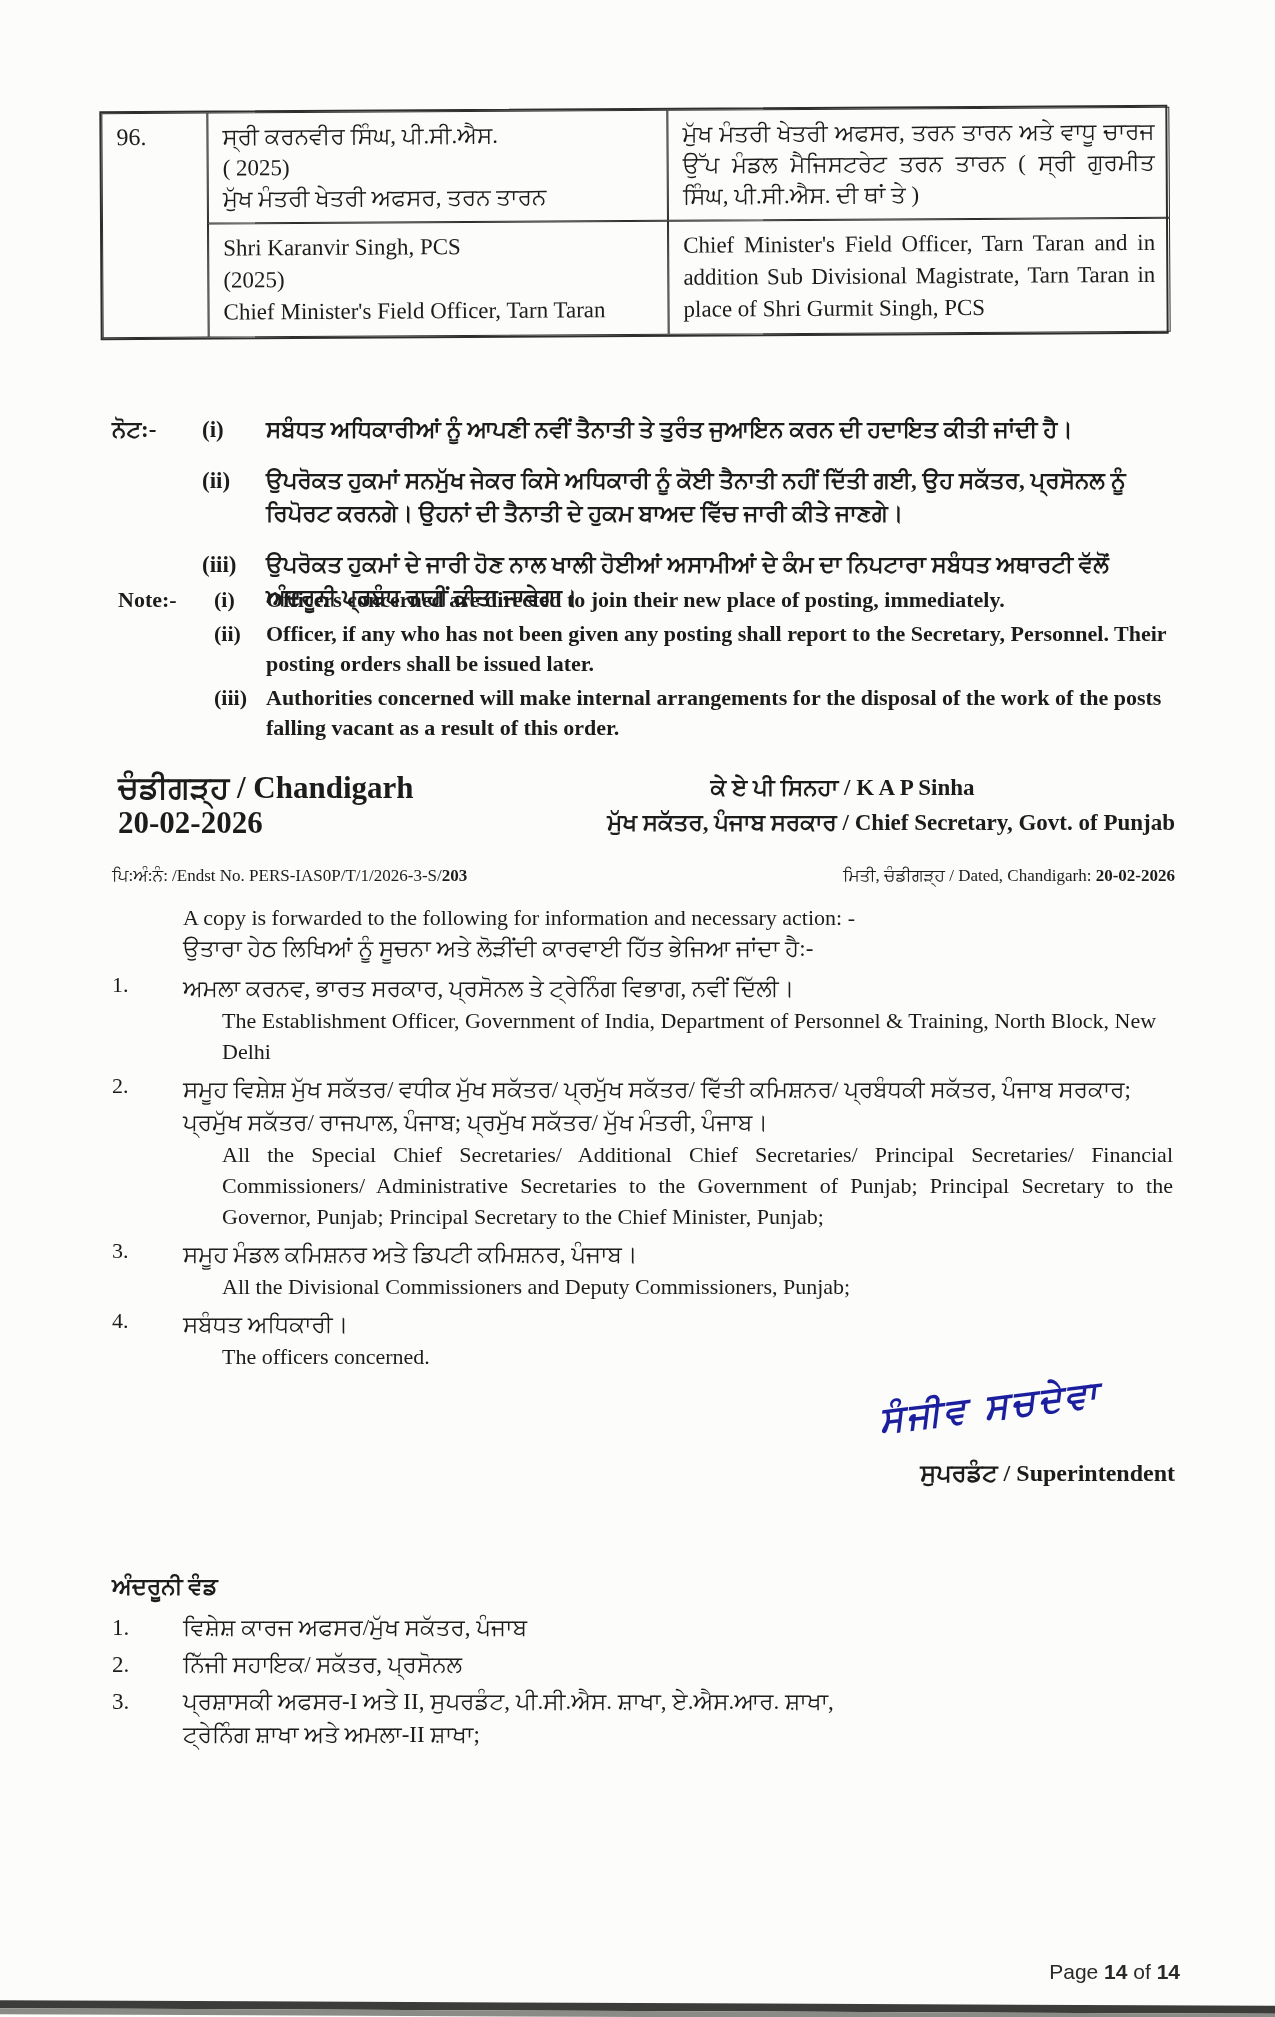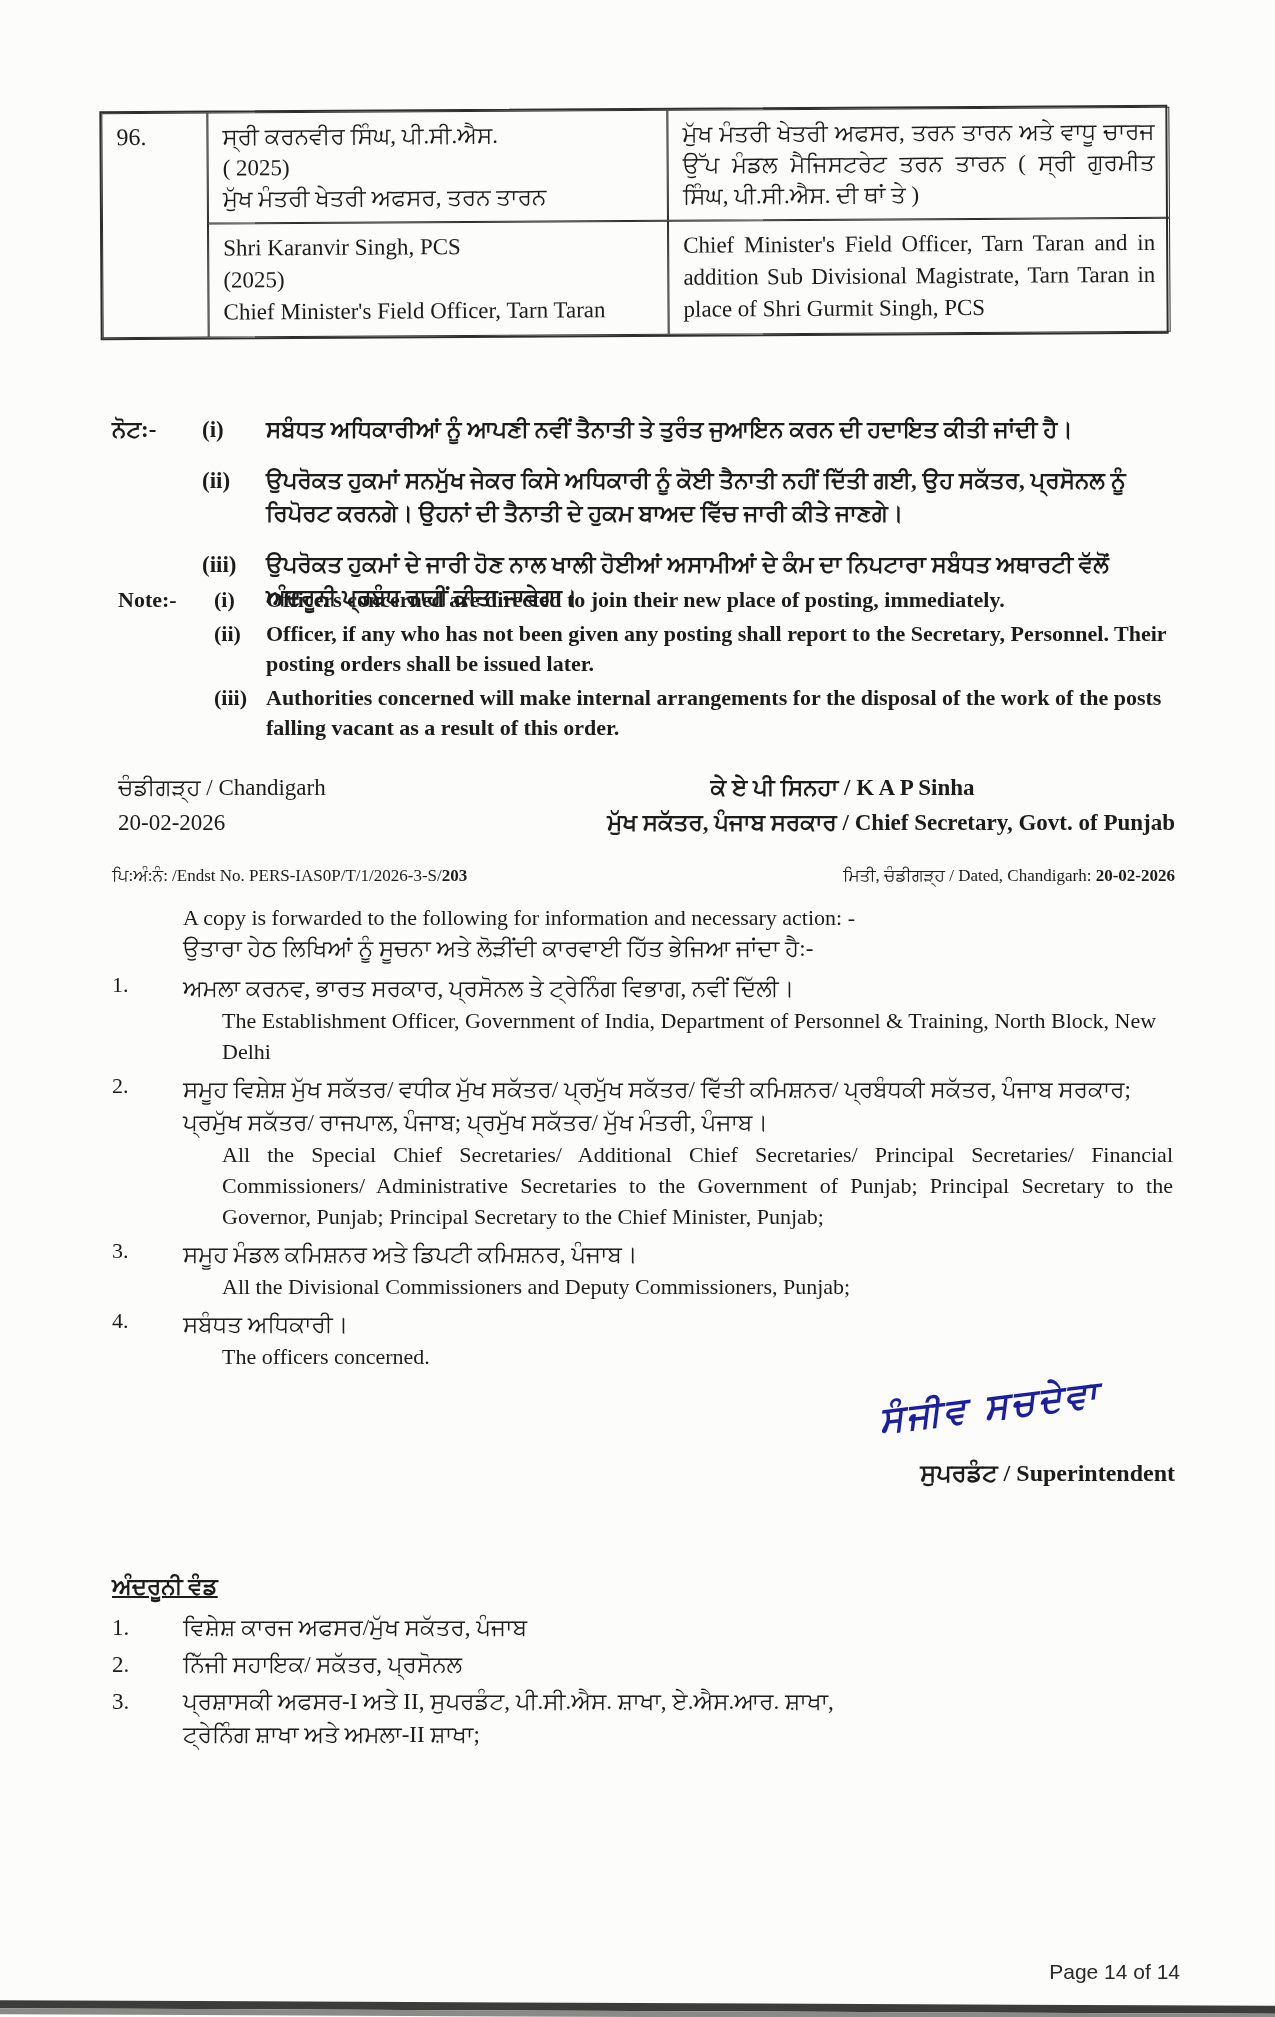--- a/index.html
+++ b/index.html
@@ -30,21 +30,21 @@
   }
   .notes-en {
     top:585px; left:118px; width:1055px;
     grid-template-columns:96px 52px 1fr; row-gap:4px;
     font-size:22px; line-height:30px; font-weight:bold;
   }
   .note-label { grid-column:1; }
   .note-num { grid-column:2; }
   .note-text { grid-column:3; }
   
-  .signoff-left { position:absolute; top:770px; left:118px; font-size:23px; font-weight:normal; line-height:35px; }
+  .signoff-left { position:absolute; top:770px; left:118px; font-size:31px; font-weight:bold; line-height:35px; }
   .signoff-right { position:absolute; top:770px; left:510px; width:665px; font-size:23px; font-weight:bold; line-height:35px; }
   .signoff-right .line1 { text-align:center; }
   .signoff-right .line2 { text-align:right; }
   
   .endst-row {
     position:absolute; top:866px; left:112px; width:1063px;
     display:flex; justify-content:space-between; font-size:17px;
   }
   .endst-row b { font-weight:bold; }
   .forward-block { position:absolute; top:902px; left:183px; width:990px; font-size:22px; line-height:31px; }
@@ -57,28 +57,28 @@
   
   .signature {
     position:absolute; top:1382px; left:878px; width:290px;
     color:#1b1f9e; font-size:36px; font-style:italic; font-weight:bold;
     transform:rotate(-7deg); letter-spacing:3px; white-space:nowrap;
     font-family:"DejaVu Sans", sans-serif;
   }
   .sig-title { position:absolute; top:1460px; left:740px; width:435px; text-align:right; font-size:24px; font-weight:bold; }
   
   .internal { position:absolute; top:1570px; left:112px; width:900px; font-size:23px; line-height:33px; }
-  .internal .heading { font-weight:bold; text-decoration:underline; margin-bottom:8px; }
+  .internal .heading { font-weight:bold; margin-bottom:8px; }
   .int-item { display:grid; grid-template-columns:71px 1fr; margin-bottom:4px; }
   
   .footer {
     position:absolute; top:1960px; left:0; width:1180px; text-align:right;
     font-family:"Liberation Sans", sans-serif; font-size:21px; color:#2a2a2a;
   }
-  .footer b { font-weight:normal; }
+  .footer b { font-weight:bold; }
   .scan-bar {
     position:absolute; top:2003px; left:-8px; width:1300px; height:8px;
     background:#3c3c3a; transform:rotate(0.25deg); border-radius:2px;
   }
   .scan-bar2 {
     position:absolute; top:2011px; left:-8px; width:1300px; height:6px;
     background:#8a8a86; transform:rotate(0.25deg);
   }
 </style>
 </head>

